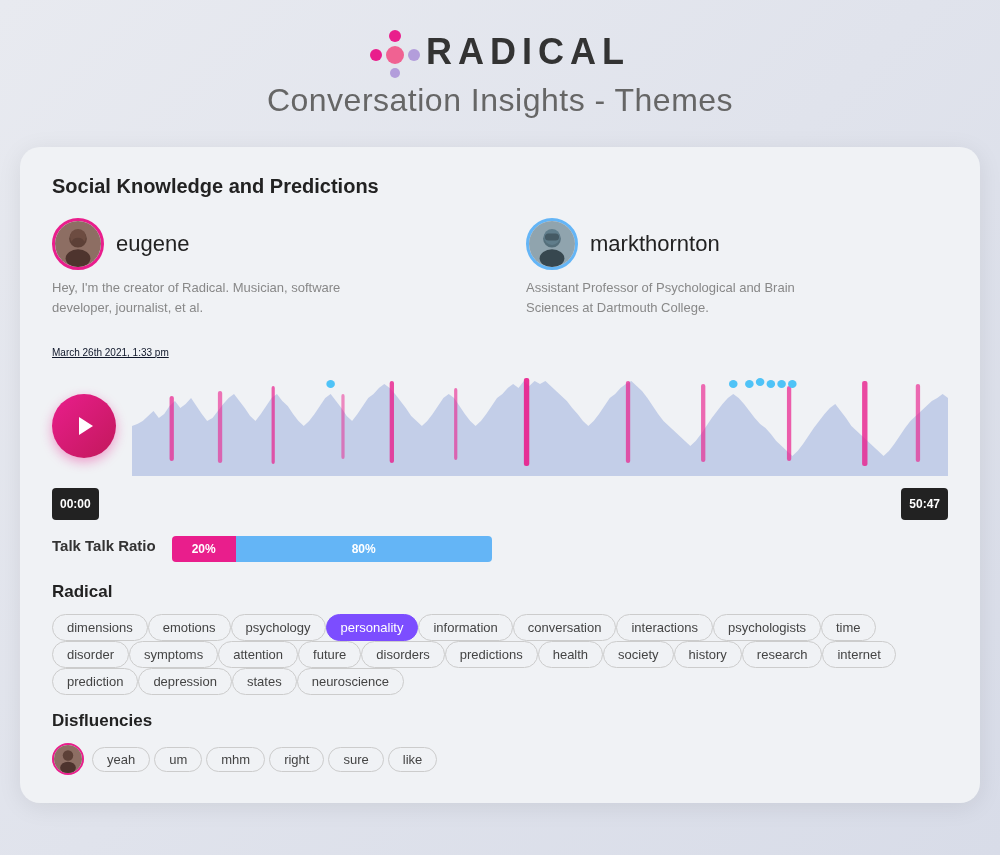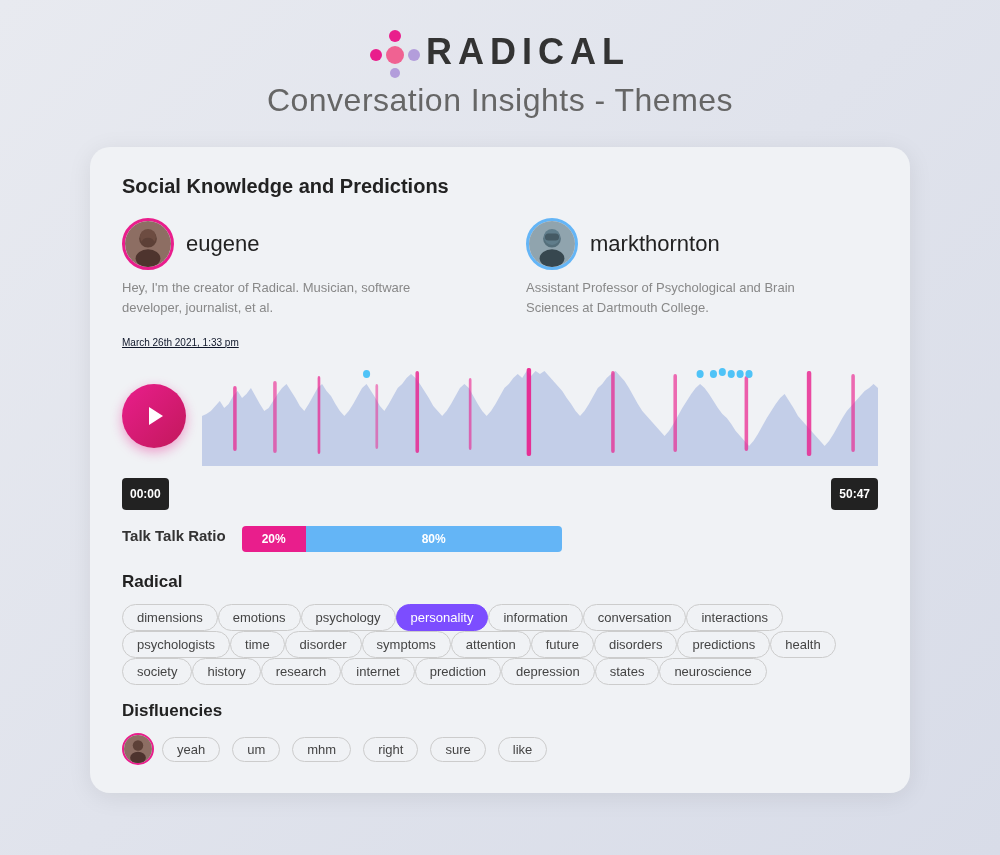--- a/index.html
+++ b/index.html
@@ -43,34 +43,34 @@
       font-size: 32px;
       font-weight: 300;
       color: #666;
       margin-bottom: 28px;
       letter-spacing: 0.5px;
     }
     .card {
       background: #f0f2f5;
       border-radius: 20px;
       padding: 28px 32px;
-      width: 820px;
+      width: 960px;
       max-width: 100%;
       box-shadow: 0 4px 24px rgba(0,0,0,0.08);
     }
     .card-title {
       font-size: 20px;
       font-weight: 700;
       color: #222;
       margin-bottom: 20px;
     }
     .speakers-row {
       display: flex;
       gap: 52px;
-      margin-bottom: 20px;
+      margin-bottom: 30px;
     }
     .speaker {
       display: flex;
       flex-direction: column;
       gap: 8px;
       flex: 1;
     }
     .speaker-header {
       display: flex;
       align-items: center;
@@ -397,21 +397,21 @@
   <div class="disfluencies-section">
     <div class="section-title">Disfluencies</div>
     <div class="disfluencies-row">
       <div class="disfluency-avatar">
         <svg viewBox="0 0 32 32" xmlns="http://www.w3.org/2000/svg">
           <circle cx="16" cy="16" r="16" fill="#8d6e63"></circle>
           <circle cx="16" cy="12" r="6" fill="#5d4037"></circle>
           <ellipse cx="16" cy="26" rx="9" ry="7" fill="#4e342e"></ellipse>
         </svg>
       </div>
-      <div id="disfluency-tags" style="display: flex; flex-wrap: wrap; gap: 12px;">
+      <div id="disfluency-tags" style="display: flex; flex-wrap: wrap; gap: 4px;">
           <span class="disfluency-tag">yeah</span>
           <span class="disfluency-tag">um</span>
           <span class="disfluency-tag">mhm</span>
           <span class="disfluency-tag">right</span>
           <span class="disfluency-tag">sure</span>
           <span class="disfluency-tag">like</span>
         </div>
     </div>
   </div>
 </div>

